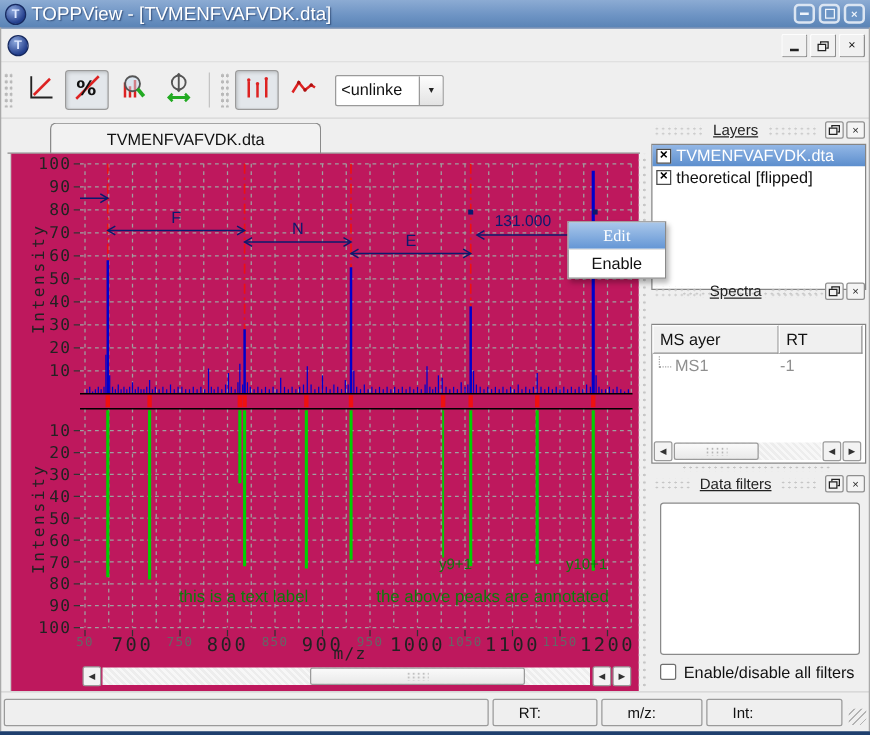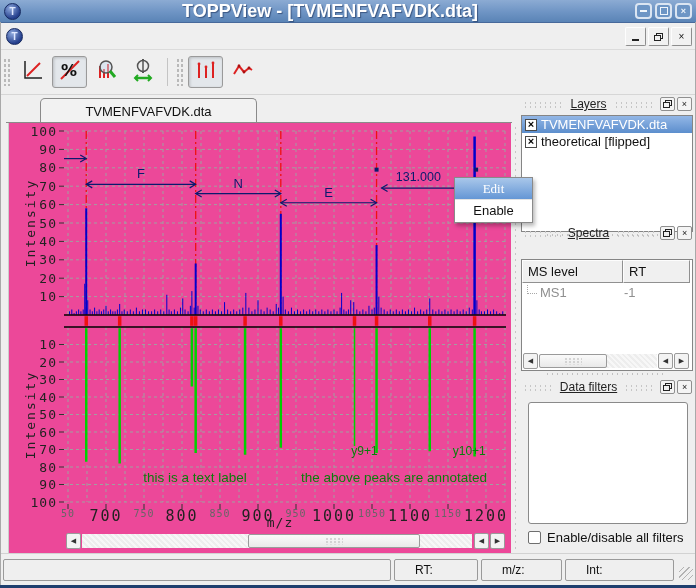--- a/index.html
+++ b/index.html
@@ -4,21 +4,21 @@
 <style>
   html,body{margin:0;padding:0;background:#c8c8c8;font-family:"Liberation Sans",sans-serif;}
   .window{position:relative;width:696px;height:588px;background:#efefef;overflow:hidden;}
   
   .titlebar{position:absolute;left:0;top:0;width:696px;height:22px;
     background:linear-gradient(#8cabd3,#6e94c4 55%,#5a84b6);border-bottom:1px solid #47699b;
     display:flex;align-items:center;}
   .app-icon{width:15px;height:15px;border-radius:50%;margin:0 4px;flex:none;
     background:radial-gradient(circle at 35% 30%,#8ea9dd,#243f8d 70%);border:1px solid #16295f;
     color:#dfe8ff;font-size:10px;font-weight:bold;display:flex;align-items:center;justify-content:center;}
-  .title-text{flex:1;text-align:center;color:#fff;font-weight:bold;font-size:18px;
+  .title-text{flex:1;color:#fff;font-weight:normal;font-size:15px;
     text-shadow:1px 1px 1px rgba(20,40,80,.55);}
   .title-btns{display:flex;gap:3px;margin-right:4px;}
   .tbtn{width:17px;height:16px;box-sizing:border-box;border:2px solid #dbe5f2;border-radius:4px;
     background:#6d95c5;color:#eef4fb;font-size:9px;font-weight:bold;
     display:flex;align-items:center;justify-content:center;line-height:1;}
   .tbtn .bar{width:7px;height:2px;background:#eef4fb;}
   .tbtn .box{width:6px;height:6px;border:1.5px solid #eef4fb;}
   
   .menubar{position:absolute;left:0;top:23px;width:696px;height:26px;background:#efefef;
     border-bottom:1px solid #dbdbdb;display:flex;align-items:center;}
@@ -45,21 +45,21 @@
   .combo{display:flex;height:23px;margin-left:7px;border:1px solid #9a9a9a;border-radius:2px;background:#fff;overflow:hidden;}
   .combo-text{width:59px;font-size:13px;padding:3px 3px 0 4px;white-space:nowrap;overflow:hidden;color:#111;}
   .combo-arrow{width:18px;border-left:1px solid #9a9a9a;background:linear-gradient(#fdfdfd,#e3e3e3);
     display:flex;align-items:center;justify-content:center;font-size:7px;color:#222;}
   
   .tabbar{position:absolute;left:6px;top:96px;width:506px;height:27px;}
   .tab{position:absolute;left:34px;top:2px;width:217px;height:25px;box-sizing:border-box;
     background:#f2f2f2;border:1px solid #8a8a8a;border-bottom:none;border-radius:5px 5px 0 0;
     display:flex;align-items:center;justify-content:center;font-size:13px;color:#111;}
   .tabline{position:absolute;left:0;bottom:0;width:506px;height:1px;background:#8a8a8a;}
-  .canvas{position:absolute;left:8px;top:123px;width:502px;height:430px;background:#ec4899;border-left:1px solid #cccccc;text-align:center;}
+  .canvas{position:absolute;left:8px;top:123px;width:502px;height:430px;background:#be185d;border-left:1px solid #cccccc;text-align:center;}
   
   .hscroll{position:absolute;height:17px;}
   .sb-btn{position:absolute;top:0;width:15px;height:16px;box-sizing:border-box;background:#f3f3f3;
     border:1px solid #9a9a9a;border-radius:2px;display:flex;align-items:center;justify-content:center;
     font-size:7px;color:#333;}
   .sb-track{position:absolute;top:1px;height:14px;background:repeating-linear-gradient(45deg,#ededed 0 2px,#f7f7f7 2px 4px);}
   .sb-thumb{position:absolute;top:0;height:14px;box-sizing:border-box;background:linear-gradient(#fafafa,#e9e9e9);
     border:1px solid #9a9a9a;border-radius:2px;}
   .sb-thumb::after{content:"";position:absolute;left:50%;top:50%;width:18px;height:7px;transform:translate(-50%,-50%);
     background:radial-gradient(#b5b5b5 0.8px,transparent 1px) 0 0/4px 3px;}
@@ -187,20 +187,24 @@
           </svg></span>
     </div>
     <div class="tb-btn">
       <span>
         <svg width="24" height="24">
             <path d="M3 16 L8 8 L13 14 L18 10 L21 12" stroke="#d22" stroke-width="2" fill="none"></path>
         <circle cx="8" cy="8" r="1.4" fill="#a11"></circle>
             <circle cx="13" cy="14" r="1.4" fill="#a11"></circle>
             <circle cx="18" cy="10" r="1.4" fill="#a11"></circle>
           </svg></span>
+    </div>
+    <div class="combo">
+      <div class="combo-text">&lt;unlinke</div>
+      <div class="combo-arrow">▼</div>
     </div>
   </div>
 
   <div class="tabbar">
     <div class="tab">
       <span>TVMENFVAFVDK.dta</span>
     </div>
     <div class="tabline"></div>
   </div>
 
@@ -593,21 +597,21 @@
     <div class="ph-btn">
         <span class="restore-glyph">
           <i></i>
           <i></i>
         </span>
       </div>
     <div class="ph-btn" style="margin-right:3px;">×</div>
   </div>
   <div class="spectra-table">
     <div class="st-header" id="spectra-header">
-        <div class="st-hcell" style="width: 101px;">MS level</div>
+        <div class="st-hcell" style="width: 101px;">MS ayer</div>
         <div class="st-hcell" style="width: 67px;">RT</div>
       </div>
     <div id="spectra-rows">
         <div class="st-row">
           <span class="branch"></span>
           <span style="width: 84px;">MS1</span>
           <span>-1</span>
         </div>
       </div>
     <div class="hscroll" style="left:1px;top:93px;width:166px;">

